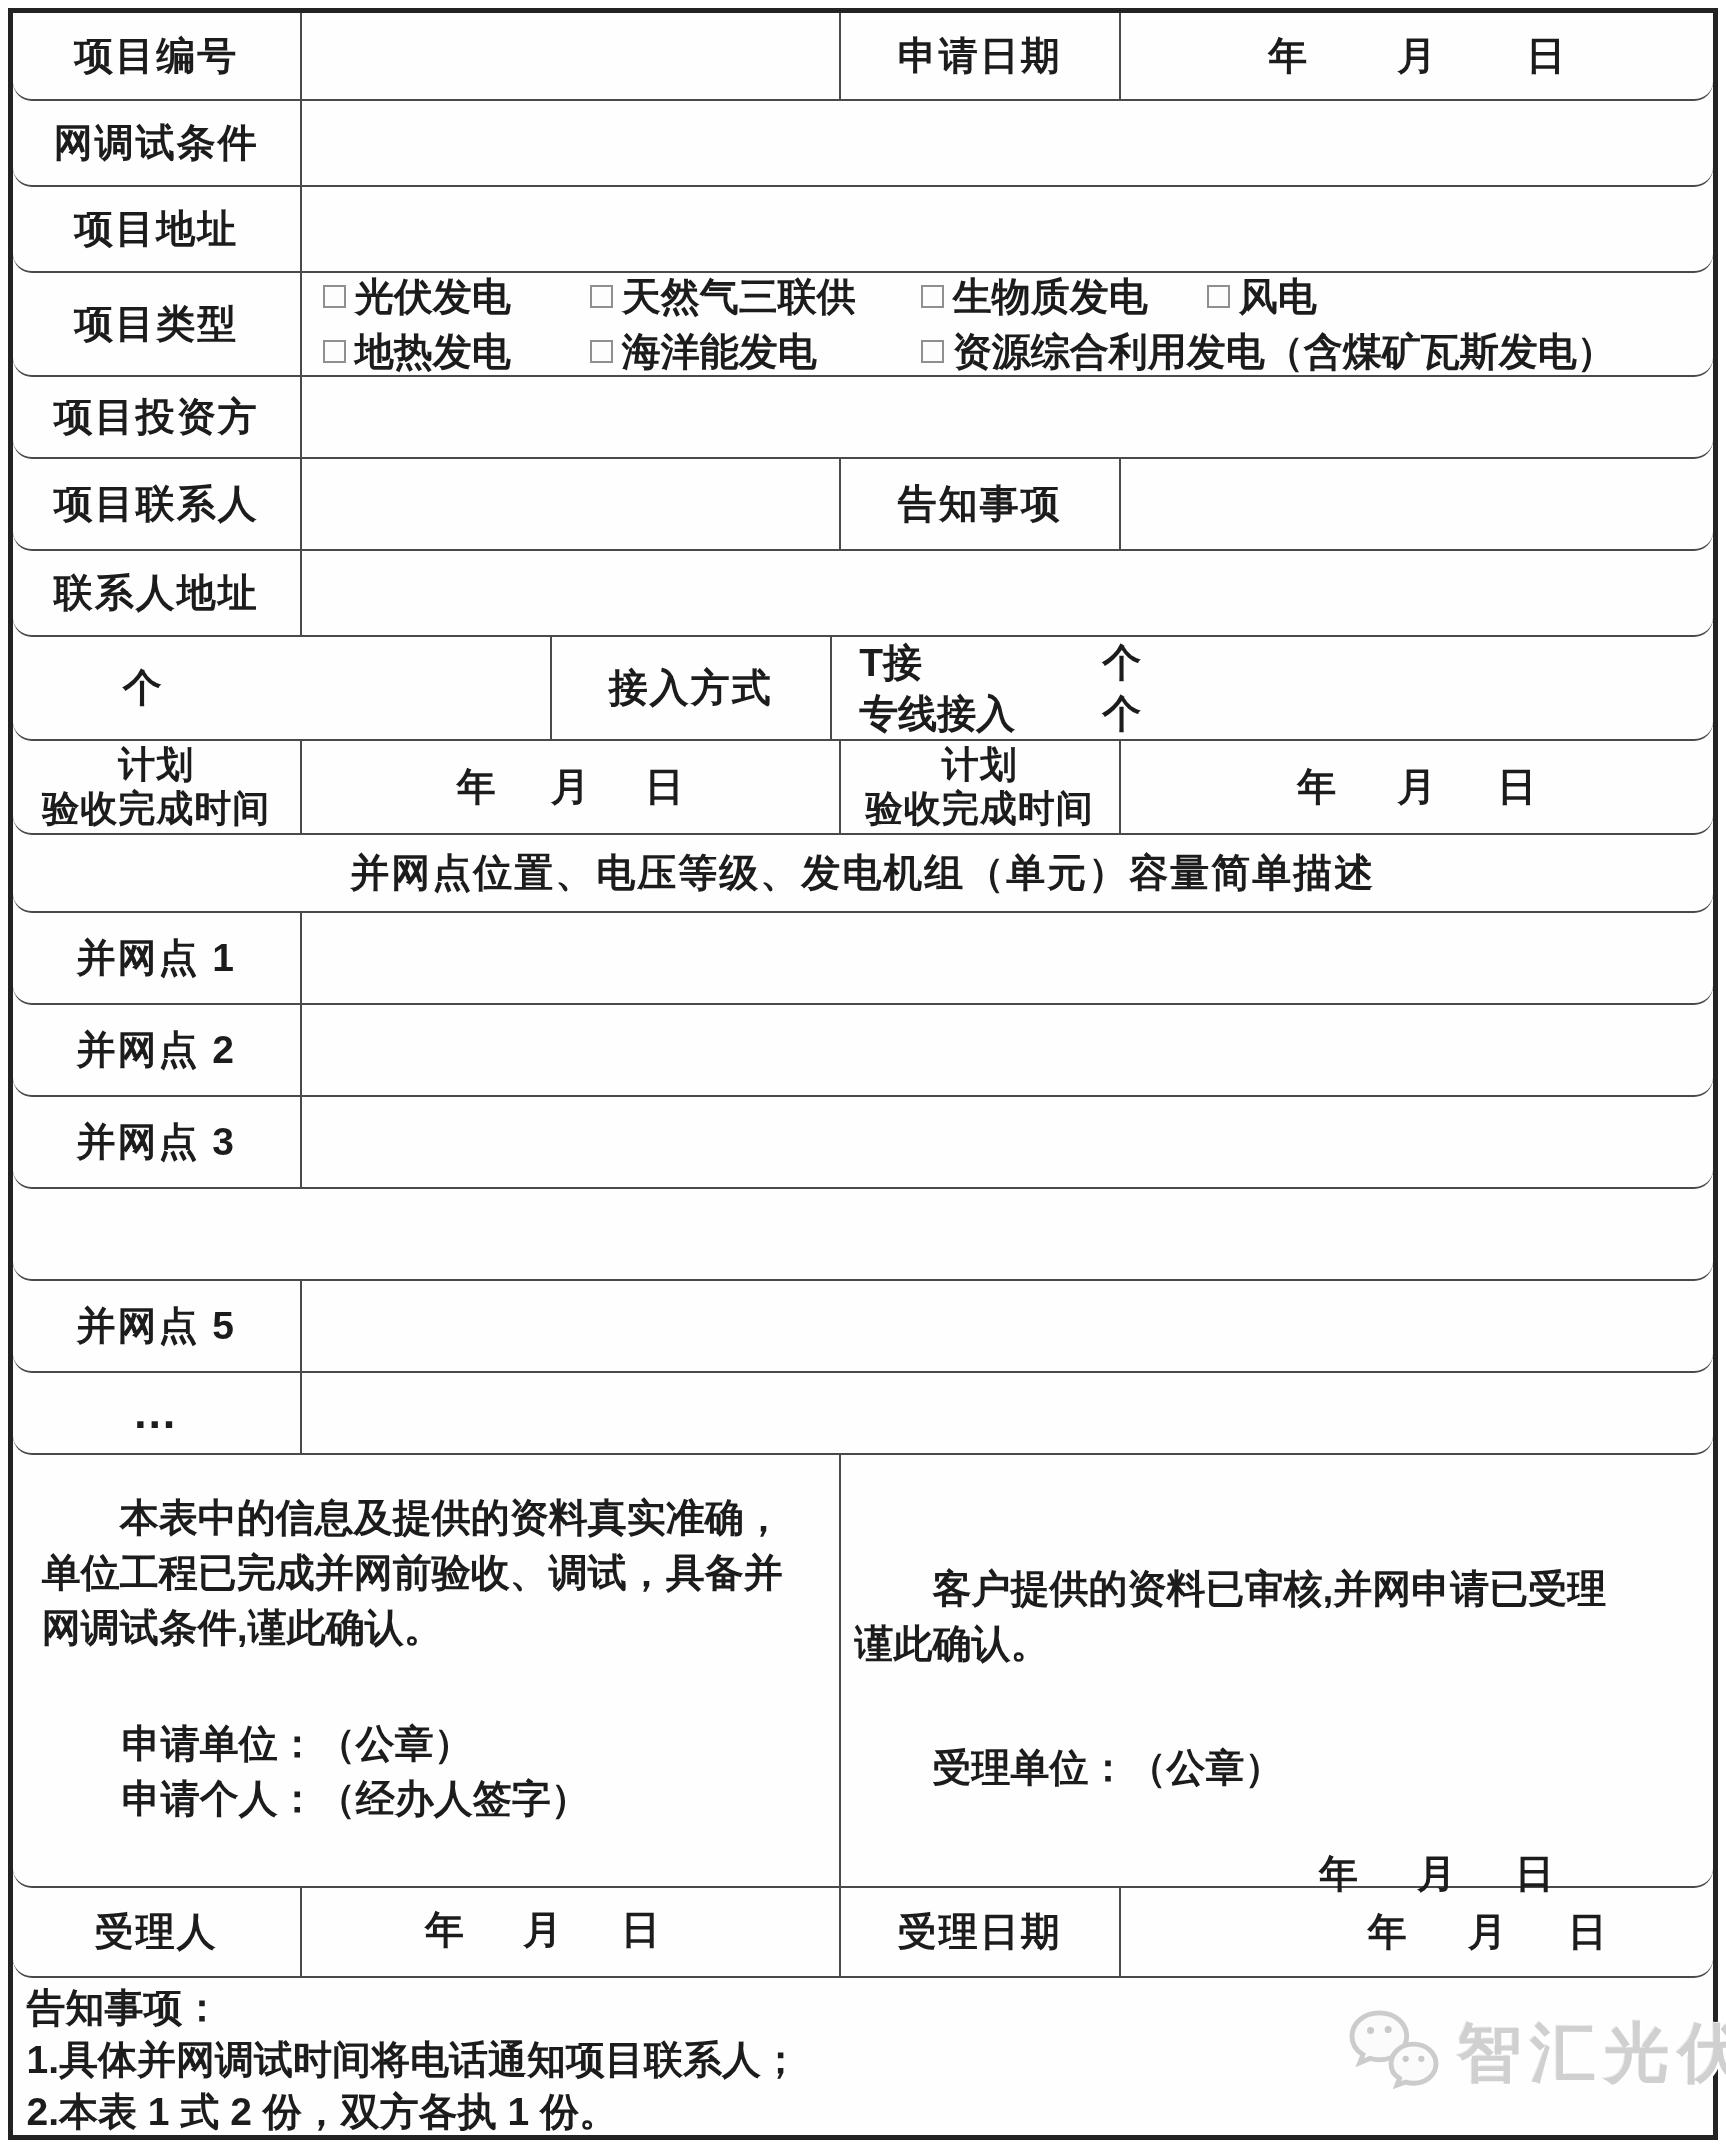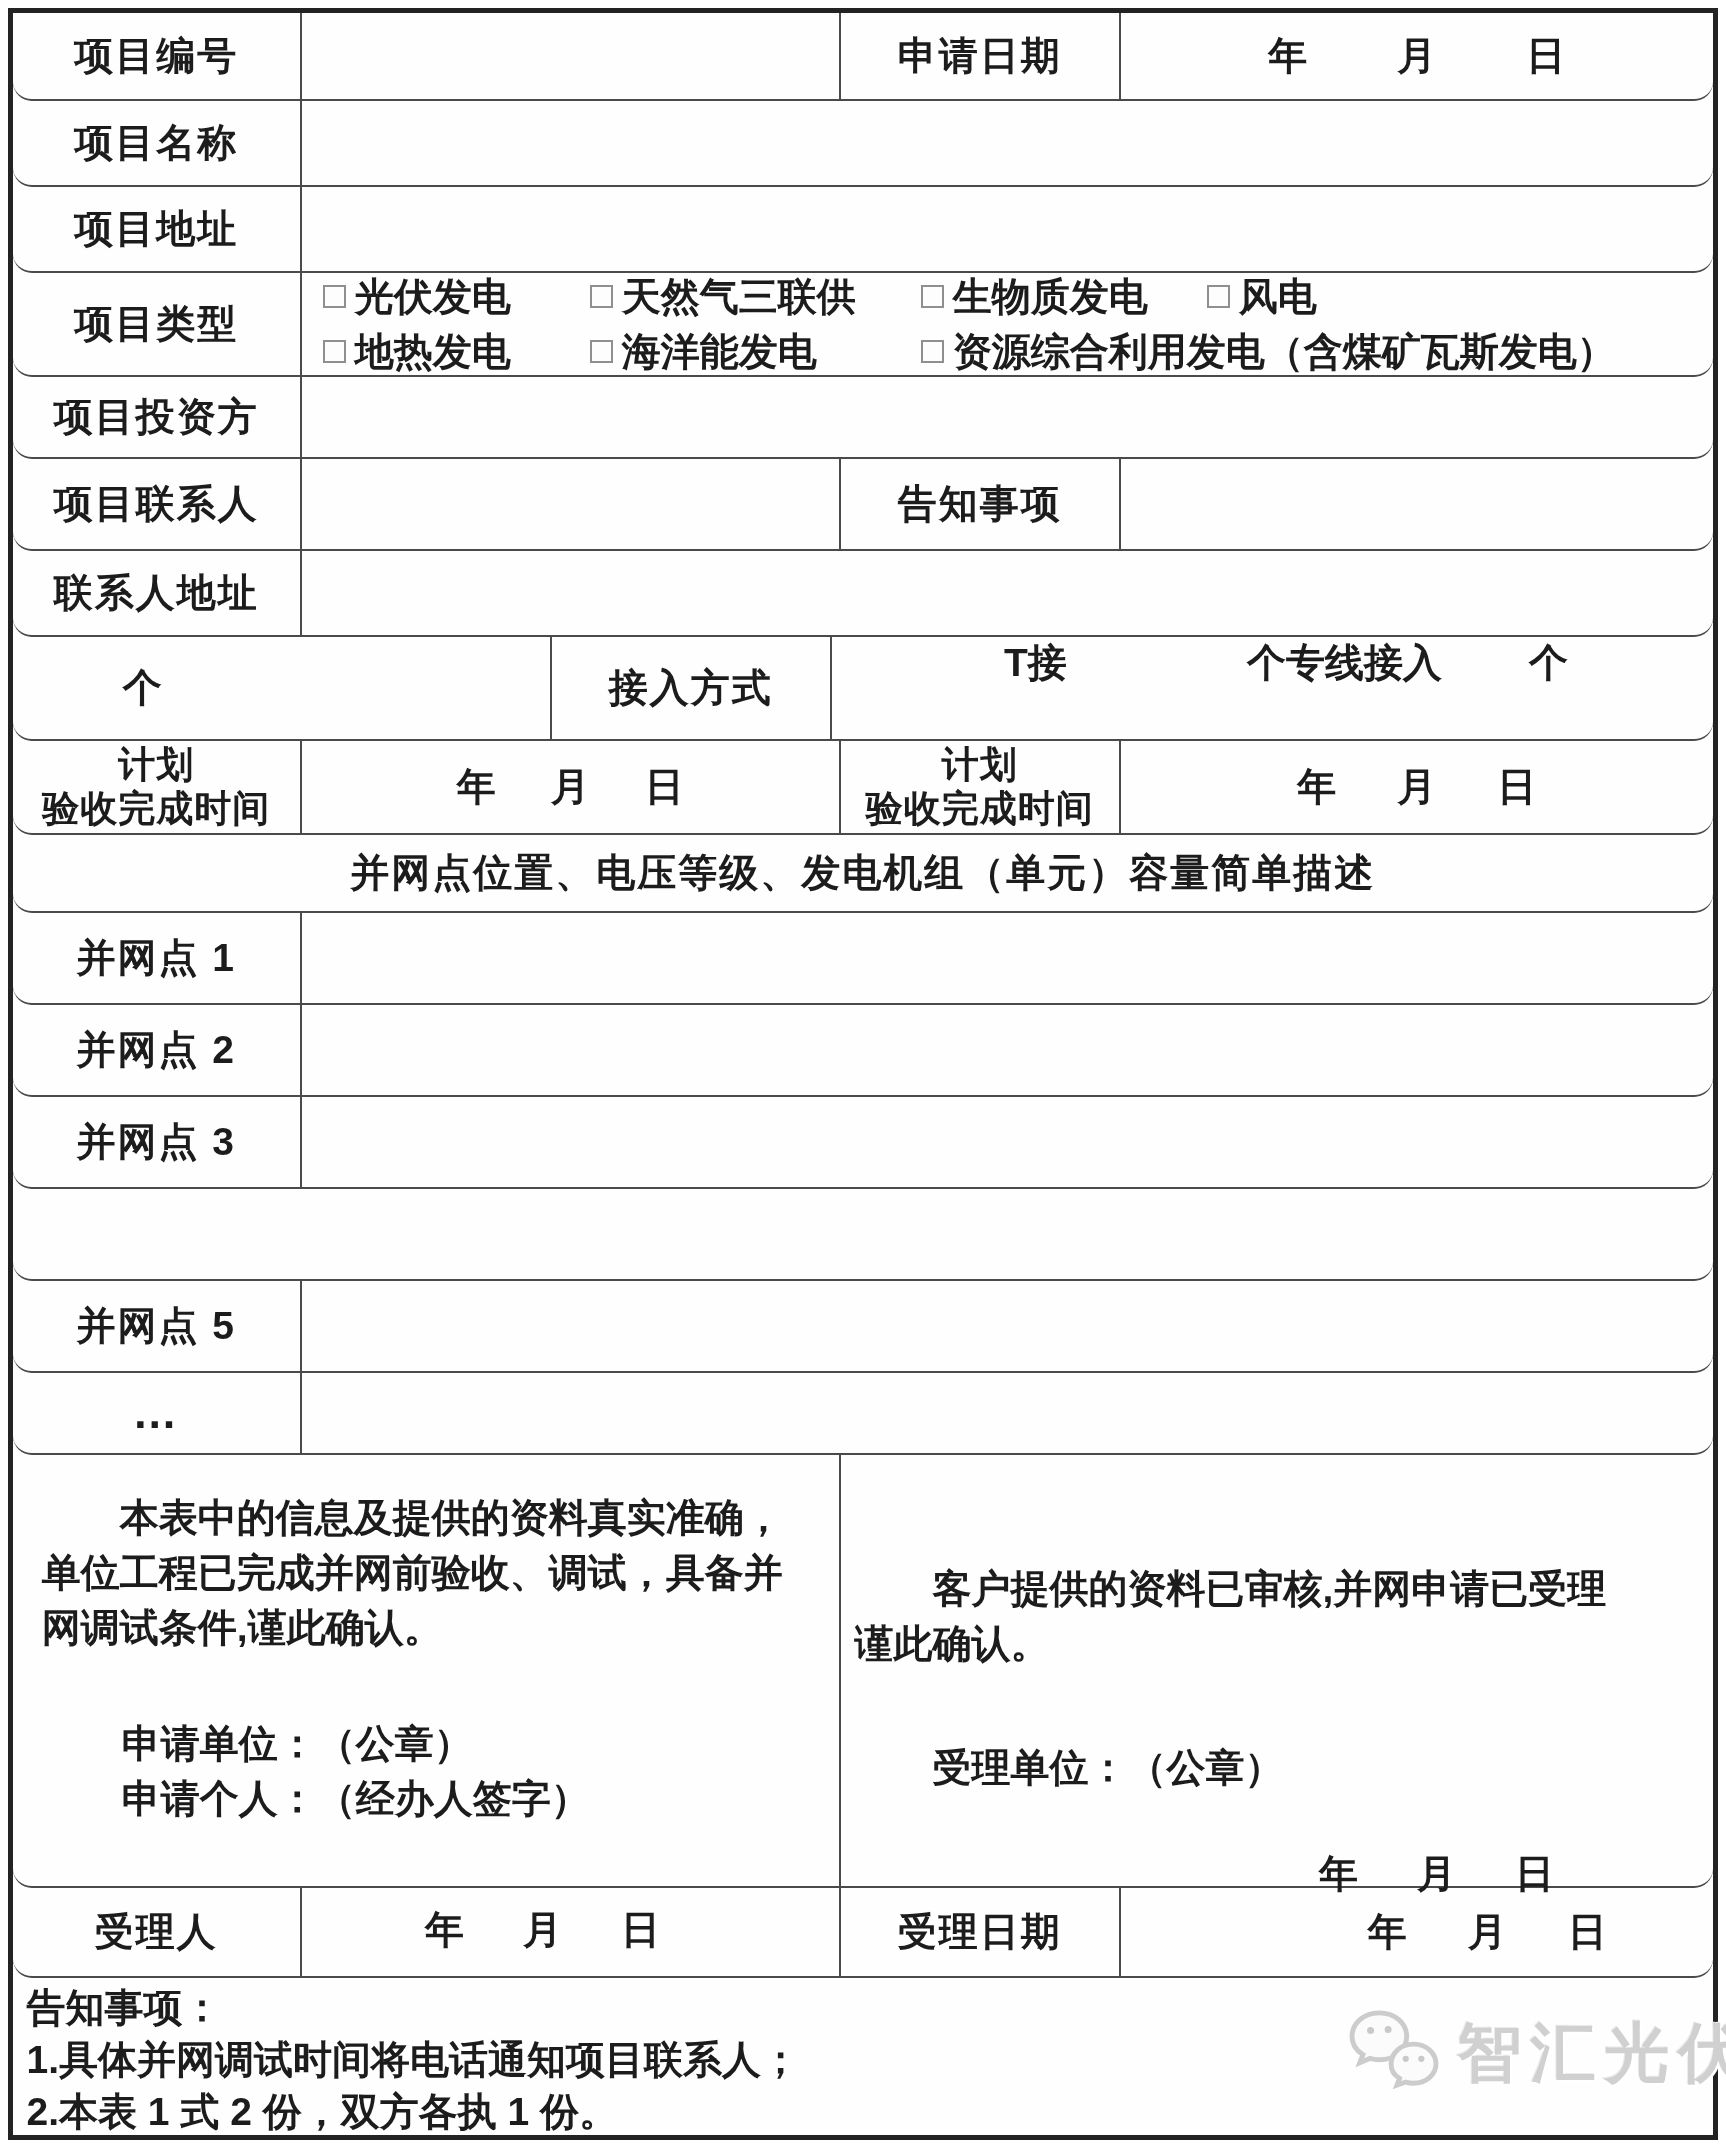--- a/index.html
+++ b/index.html
@@ -33,21 +33,21 @@
   .lbl2{flex-direction:column;line-height:1.18;font-size:37px;letter-spacing:1px;}
   .ymd{display:flex;align-items:center;justify-content:center;}
   .left-pad{justify-content:flex-start;}
   .typecell{flex-direction:column;align-items:flex-start;justify-content:center;padding-left:21.6px;font-size:39px;line-height:55px;}
   .optrow{display:flex;align-items:center;white-space:nowrap;}
   .opt{display:inline-flex;align-items:center;}
   .ow1{width:267px;}
   .ow2{width:331px;}
   .ow3{width:286px;}
   .cb{display:inline-block;width:18.6px;height:18.6px;border:2px solid #8f8f8f;margin-right:8.8px;flex:none;background:#fdfdfd;}
-  .acccell{align-items:flex-start;justify-content:center;padding-left:27.4px;line-height:51px;}
+  .acccell{flex-direction:column;align-items:flex-start;justify-content:center;padding-left:27.4px;line-height:51px;}
   .accline{display:flex;align-items:center;}
   .acclabel{display:inline-block;width:243px;}
   .desc{letter-spacing:2px;}
   .sig{flex-direction:column;align-items:stretch;justify-content:flex-start;padding:35px 11.8px 17.6px 29px;line-height:55px;font-size:39px;}
   .sigR{padding-top:106px;padding-left:13.7px;}
   .para div{white-space:pre;}
   .siglabels{margin-top:61px;padding-left:80px;}
   .sigR .siglabels{margin-top:69px;padding-left:78px;}
   .sigdate{margin-top:76px;justify-content:flex-end;padding-right:167px;}
   .sigdateR{margin-top:51px;justify-content:flex-end;padding-right:147px;}
@@ -75,21 +75,21 @@
       <div class="cell c2"></div>
       <div class="cell c3 lbl">申请日期</div>
       <div class="cell c4 last ymd" style="gap:90px">
         <span>年</span>
         <span>月</span>
         <span>日</span>
       </div>
     </div>
 
     <div class="row" style="height:86px">
-      <div class="cell c1 lbl">项目名称</div>
+      <div class="cell c1 lbl">网调试条件</div>
       <div class="cell flex1 last"></div>
     </div>
 
     <div class="row" style="height:86px">
       <div class="cell c1 lbl">项目地址</div>
       <div class="cell flex1 last"></div>
     </div>
 
     <div class="row" style="height:104px">
       <div class="cell c1 lbl">项目类型</div>

